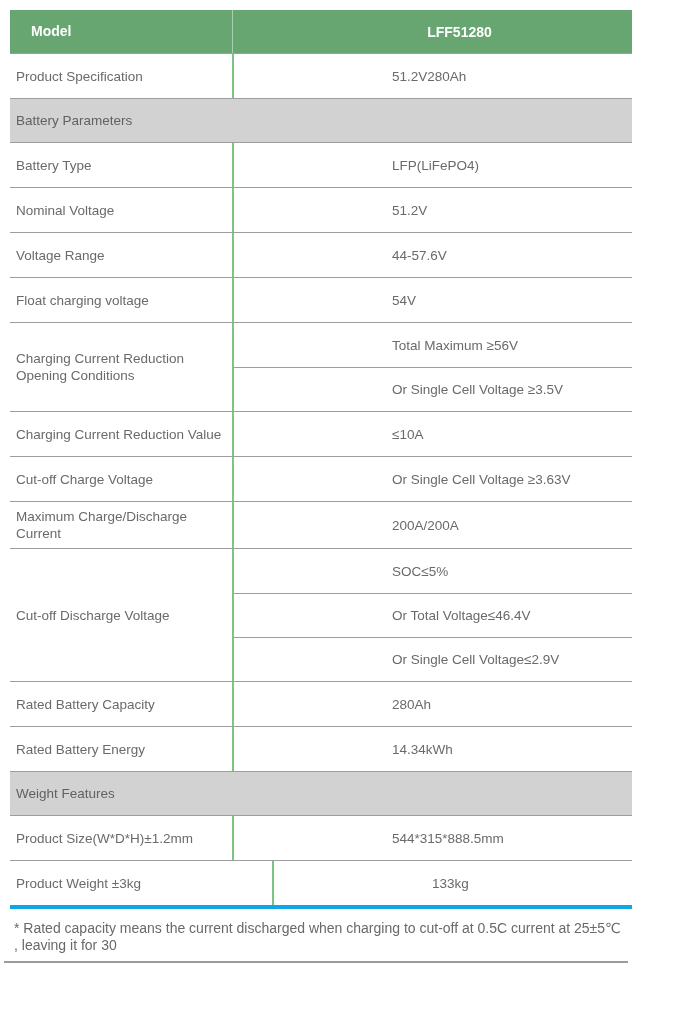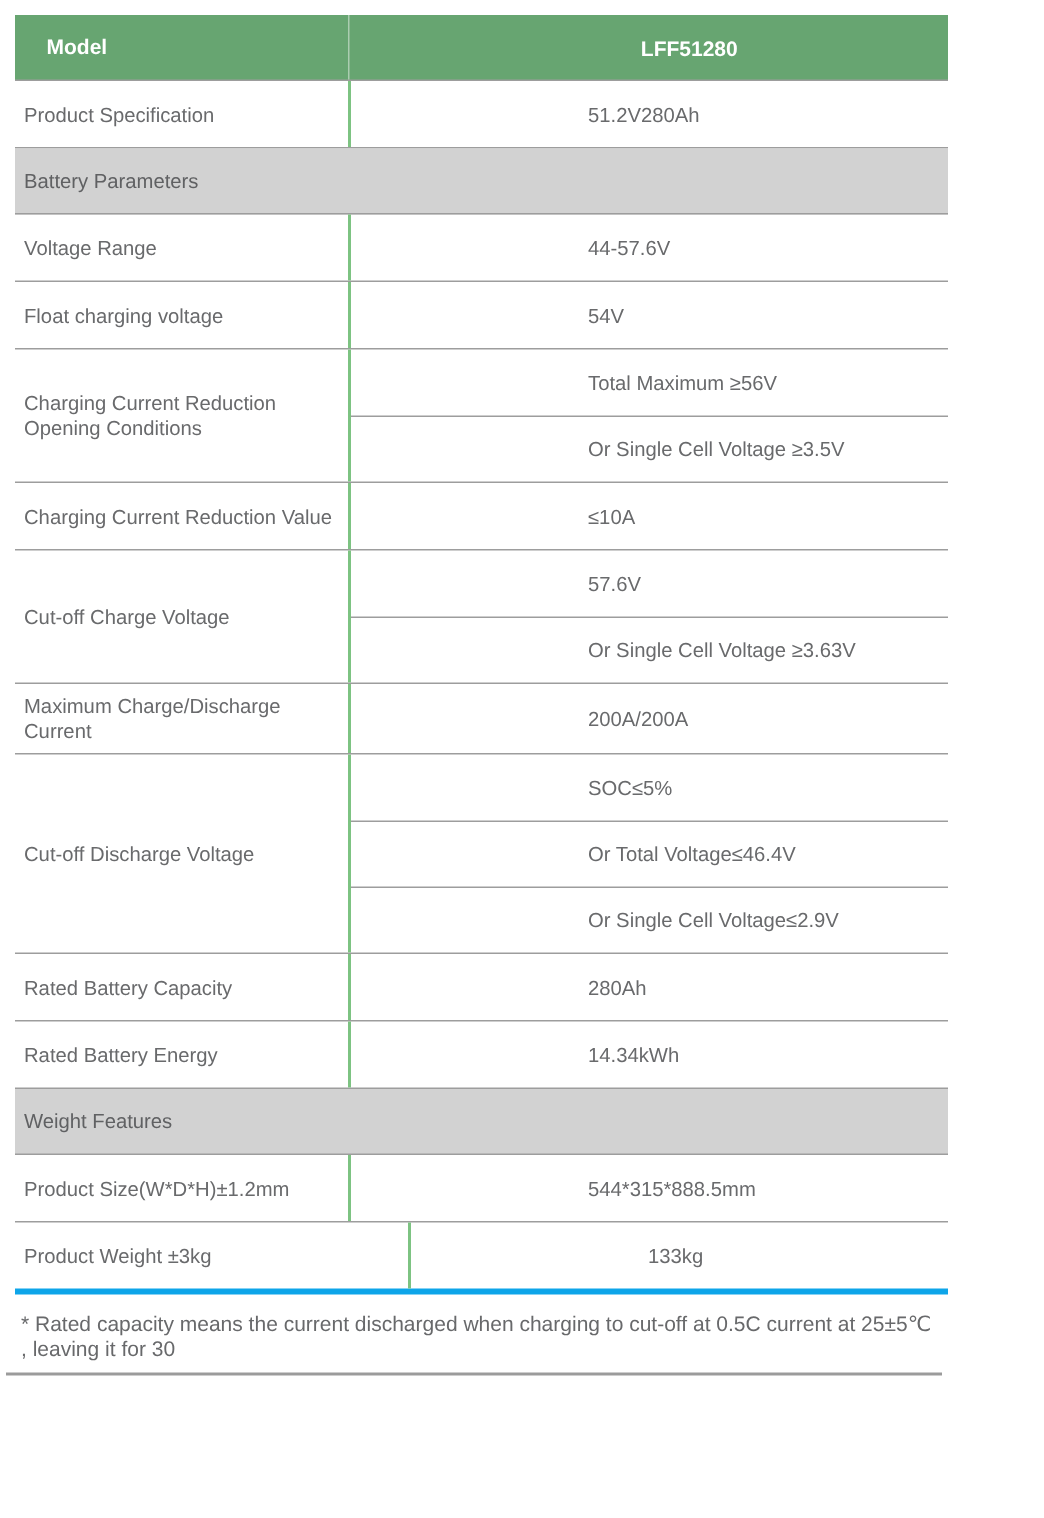--- a/index.html
+++ b/index.html
@@ -102,21 +102,33 @@
 
     <div class="t-row">
       <div class="label-cell">Product Specification</div>
       <div class="value-col">
         <div class="value-cell">51.2V280Ah</div>
       </div>
     </div>
 
     <div class="section-bar">Battery Parameters</div>
 
-
+    <div class="t-row">
+      <div class="label-cell">Battery Type</div>
+      <div class="value-col">
+        <div class="value-cell">LFP(LiFePO4)</div>
+      </div>
+    </div>
+
+    <div class="t-row">
+      <div class="label-cell">Nominal Voltage</div>
+      <div class="value-col">
+        <div class="value-cell">51.2V</div>
+      </div>
+    </div>
 
     <div class="t-row">
       <div class="label-cell">Voltage Range</div>
       <div class="value-col">
         <div class="value-cell">44-57.6V</div>
       </div>
     </div>
 
     <div class="t-row">
       <div class="label-cell">Float charging voltage</div>
@@ -136,21 +148,20 @@
     <div class="t-row">
       <div class="label-cell">Charging Current Reduction Value</div>
       <div class="value-col">
         <div class="value-cell">≤10A</div>
       </div>
     </div>
 
     <div class="t-row">
       <div class="label-cell">Cut-off Charge Voltage</div>
       <div class="value-col">
-        <div class="value-cell">57.6V</div>
         <div class="value-cell">Or Single Cell Voltage ≥3.63V</div>
       </div>
     </div>
 
     <div class="t-row">
       <div class="label-cell">Maximum Charge/Discharge Current</div>
       <div class="value-col">
         <div class="value-cell">200A/200A</div>
       </div>
     </div>

